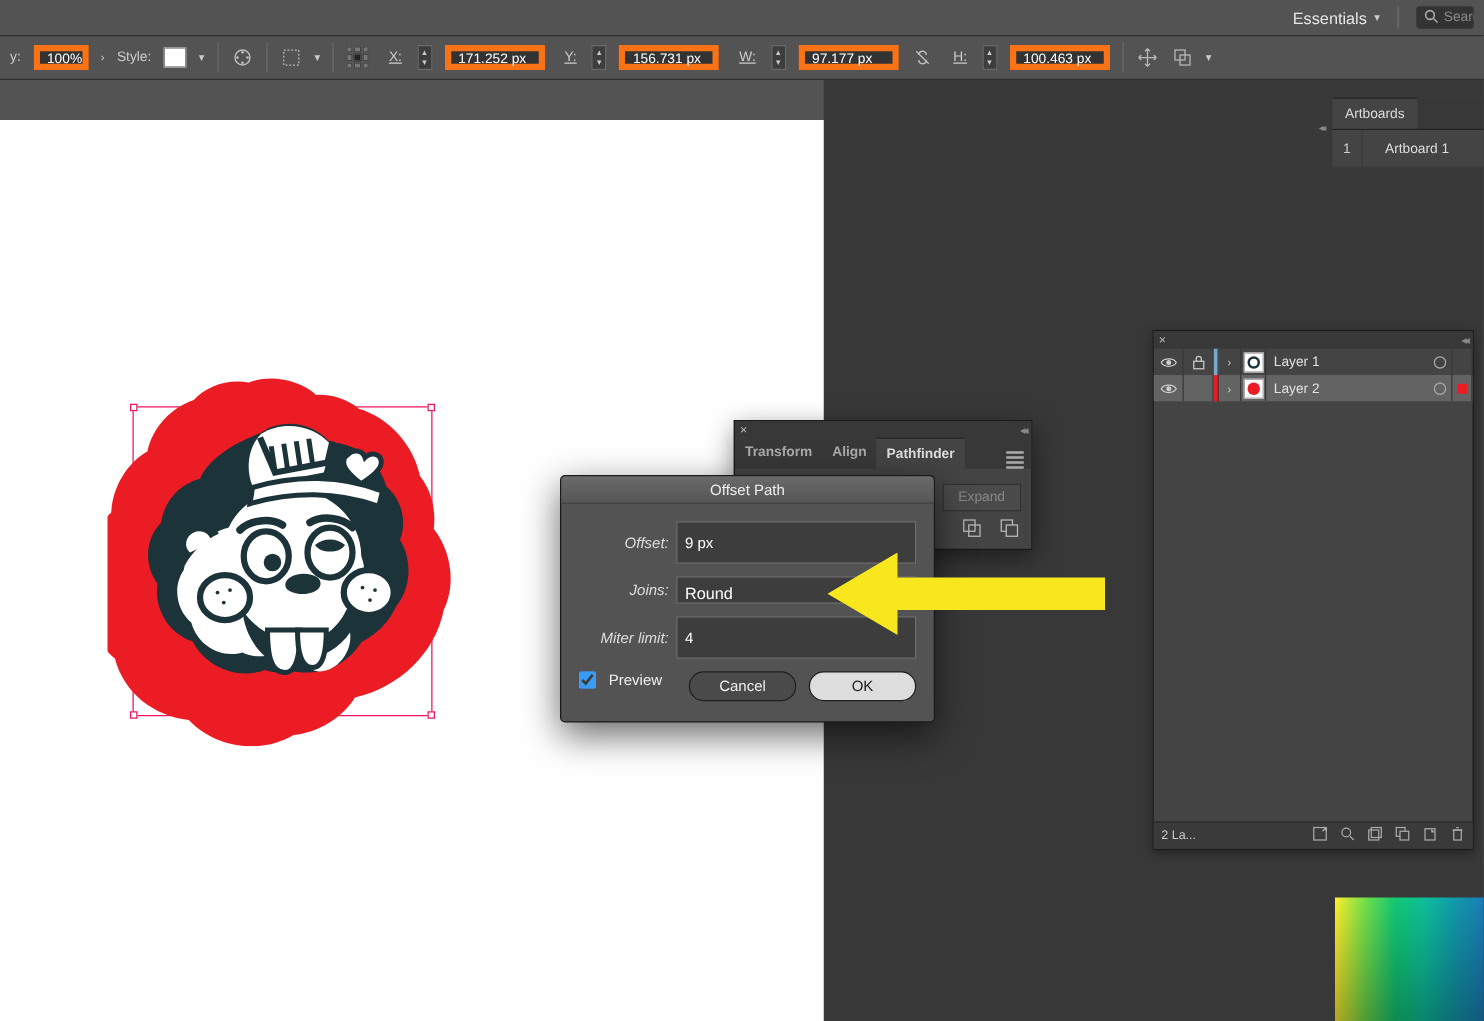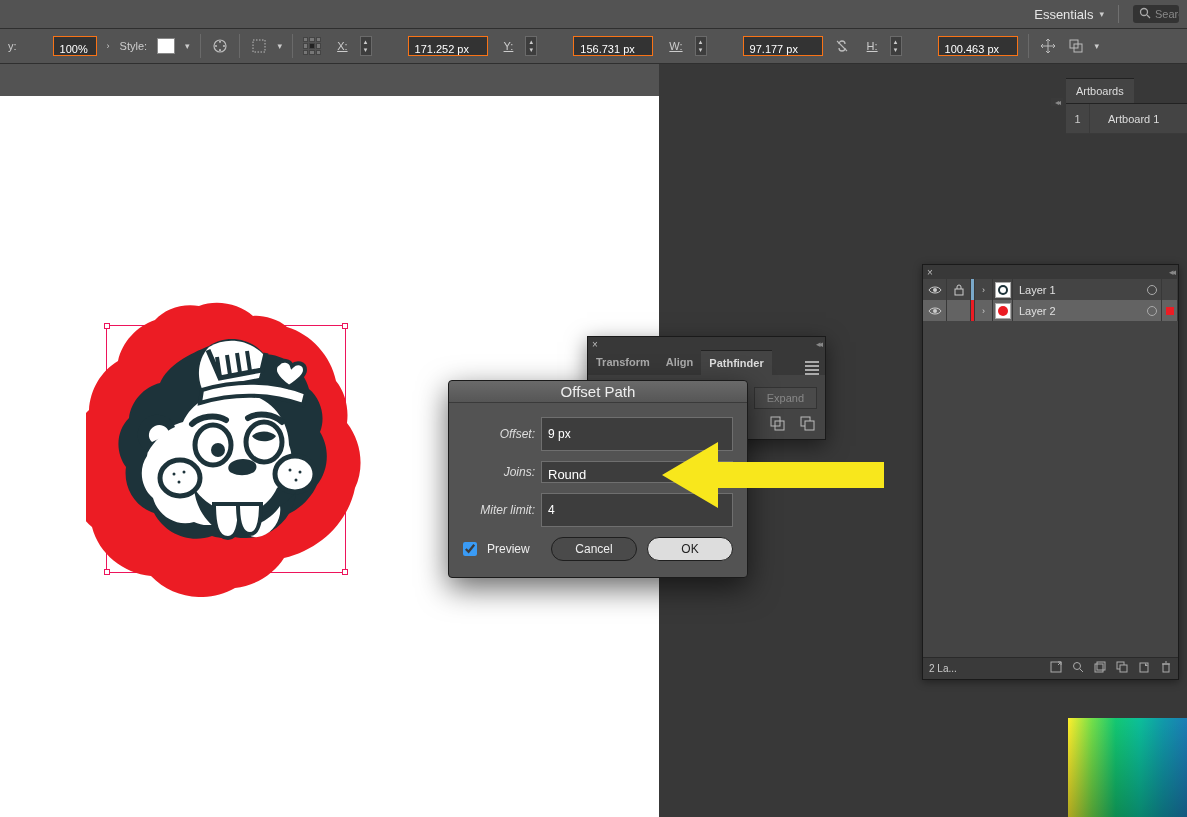--- a/index.html
+++ b/index.html
@@ -6,21 +6,21 @@
 body { width: 1187px; height: 817px; background: #535353; overflow: hidden; position: relative; color: #e0e0e0; font-size: 11px; }
 
 
 .menubar { height: 28px; background: #535353; display: flex; align-items: center; justify-content: flex-end; padding: 0 8px; gap: 14px; }
 .workspace-select { display: flex; align-items: center; gap: 6px; color: #e6e6e6; font-size: 13px; cursor: pointer; }
 .search-box { display: flex; align-items: center; gap: 4px; background: #333; border-radius: 3px; padding: 2px 6px; height: 18px; width: 46px; overflow: hidden; color: #aaa; }
 
 
 .controlbar { height: 36px; background: #535353; border-top: 1px solid #2f2f2f; border-bottom: 1px solid #2f2f2f; display: flex; align-items: center; padding: 0 8px; gap: 10px; }
 .ctrl-label { color: #ccc; font-size: 11px; }
-.ctrl-field { background: #333; border: 1px solid #f97316; color: #fff; font-size: 11px; height: 20px; padding: 0 6px; display: flex; align-items: flex-end; margin-left: 26px; }
+.ctrl-field { background: #333; border: 5px solid #f97316; color: #fff; font-size: 11px; height: 20px; padding: 0 6px; display: flex; align-items: flex-start; }
 .opacity-field { width: 44px; }
 .swatch { width: 18px; height: 16px; background: #fff; border: 1px solid #888; }
 .icon-slot { width: 18px; height: 18px; display: flex; align-items: center; justify-content: center; color: #ccc; }
 .reference-point { width: 18px; height: 18px; display: grid; grid-template-columns: repeat(3,1fr); grid-template-rows: repeat(3,1fr); gap: 1px; }
 .reference-point span { background: #777; border: 1px solid #444; }
 .reference-point span.sel { background: #222; }
 .num-field { width: 80px; }
 .dim-label { text-decoration: underline; color: #ccc; margin: 0 2px 0 6px; }
 .stepper { width: 12px; height: 20px; display: flex; flex-direction: column; justify-content: center; background: #3d3d3d; border: 1px solid #6a6a6a; }
 .stepper div { height: 8px; display: flex; align-items: center; justify-content: center; font-size: 7px; color: #ccc; }
@@ -75,28 +75,28 @@
 .pf-tabs { height: 24px; background: #383838; display: flex; align-items: flex-end; justify-content: space-between; padding-right: 6px; }
 .pf-tabs .tabset { display: flex; font-weight: bold; }
 .pf-tab { padding: 6px 8px; font-size: 11px; color: #aaa; cursor: pointer; }
 .pf-tab.active { background: #444; color: #ddd; border-top: 1px solid #222; }
 .pf-body { padding: 8px; min-height: 64px; }
 .pf-expand { float: right; padding: 4px 12px; background: #4a4a4a; border: 1px solid #333; color: #888; font-size: 11px; margin-top: 4px; }
 .pf-icons { position: absolute; bottom: 6px; right: 10px; display: flex; gap: 14px; color: #bbb; }
 
 
 .dialog { position: absolute; top: 380px; left: 448px; width: 300px; background: #535353; border: 1px solid #1b1b1b; border-radius: 4px; box-shadow: 0 10px 30px rgba(0,0,0,.6); }
-.dialog-titlebar { height: 22px; background: linear-gradient(#6a6a6a,#565656); border-bottom: 1px solid #3a3a3a; border-radius: 4px 4px 0 0; text-align: center; color: #eee; font-size: 15px; line-height: 22px; }
+.dialog-titlebar { height: 22px; background: linear-gradient(#6a6a6a,#565656); border-bottom: 1px solid #3a3a3a; border-radius: 4px 4px 0 0; text-align: center; color: #eee; font-size: 12px; line-height: 22px; }
 .dialog-body { padding: 14px 14px 16px; }
 .dlg-row { display: flex; align-items: center; margin-bottom: 10px; }
 .dlg-label { width: 78px; text-align: right; color: #ddd; font-size: 12px; padding-right: 6px; font-style: italic; }
 .dlg-input { flex: 1; height: 22px; background: #3d3d3d; border: 1px solid #6f6f6f; color: #fff; padding: 16px 6px; font-size: 12px; }
 .dlg-select { flex: 1; height: 22px; background: #3d3d3d; border: 1px solid #6f6f6f; color: #fff; padding: 0 6px; font-size: 13px; position: relative; display: flex; align-items: flex-end; }
 .dlg-select::after { content: "▾"; position: absolute; right: 6px; color: #ccc; font-size: 10px; }
-.dlg-buttons { display: flex; align-items: center; gap: 10px; margin-top: 0; }
+.dlg-buttons { display: flex; gap: 10px; margin-top: 0; }
 .chk { width: 14px; height: 14px; accent-color: #3a9bf5; }
 .btn { flex: 0 0 auto; min-width: 86px; height: 24px; border-radius: 12px; border: 1px solid #1f1f1f; font-size: 12px; cursor: pointer; text-align: center; line-height: 22px; }
 .btn-cancel { background: #4a4a4a; color: #eee; }
 .btn-ok { background: #ddd; color: #222; }
 .dlg-spacer { flex: 1; }
 
 
 .arrow-annot { position: absolute; top: 442px; left: 662px; width: 222px; height: 66px; pointer-events: none; }
 
 

